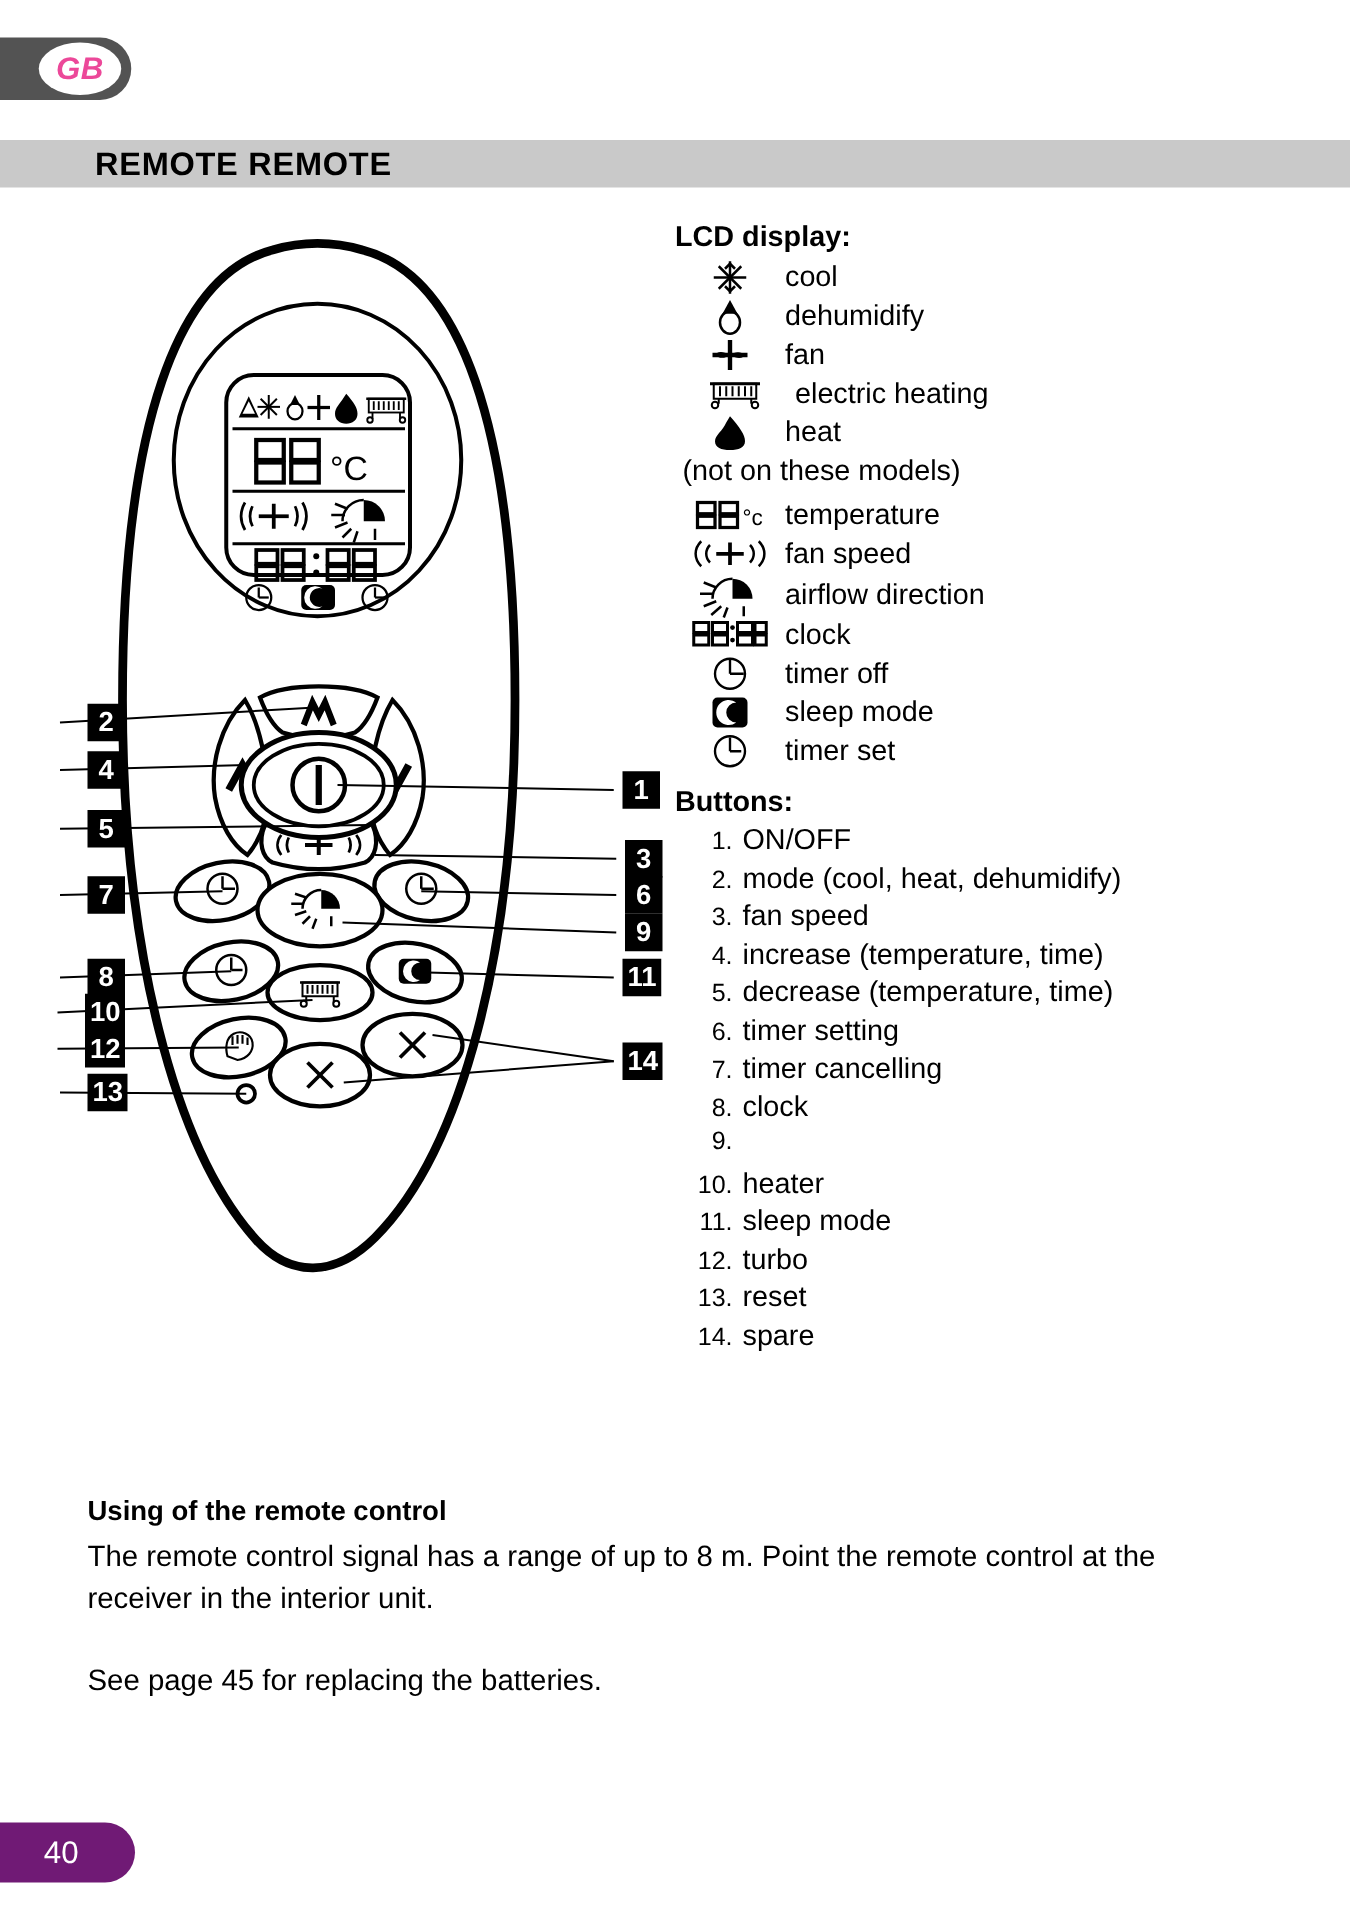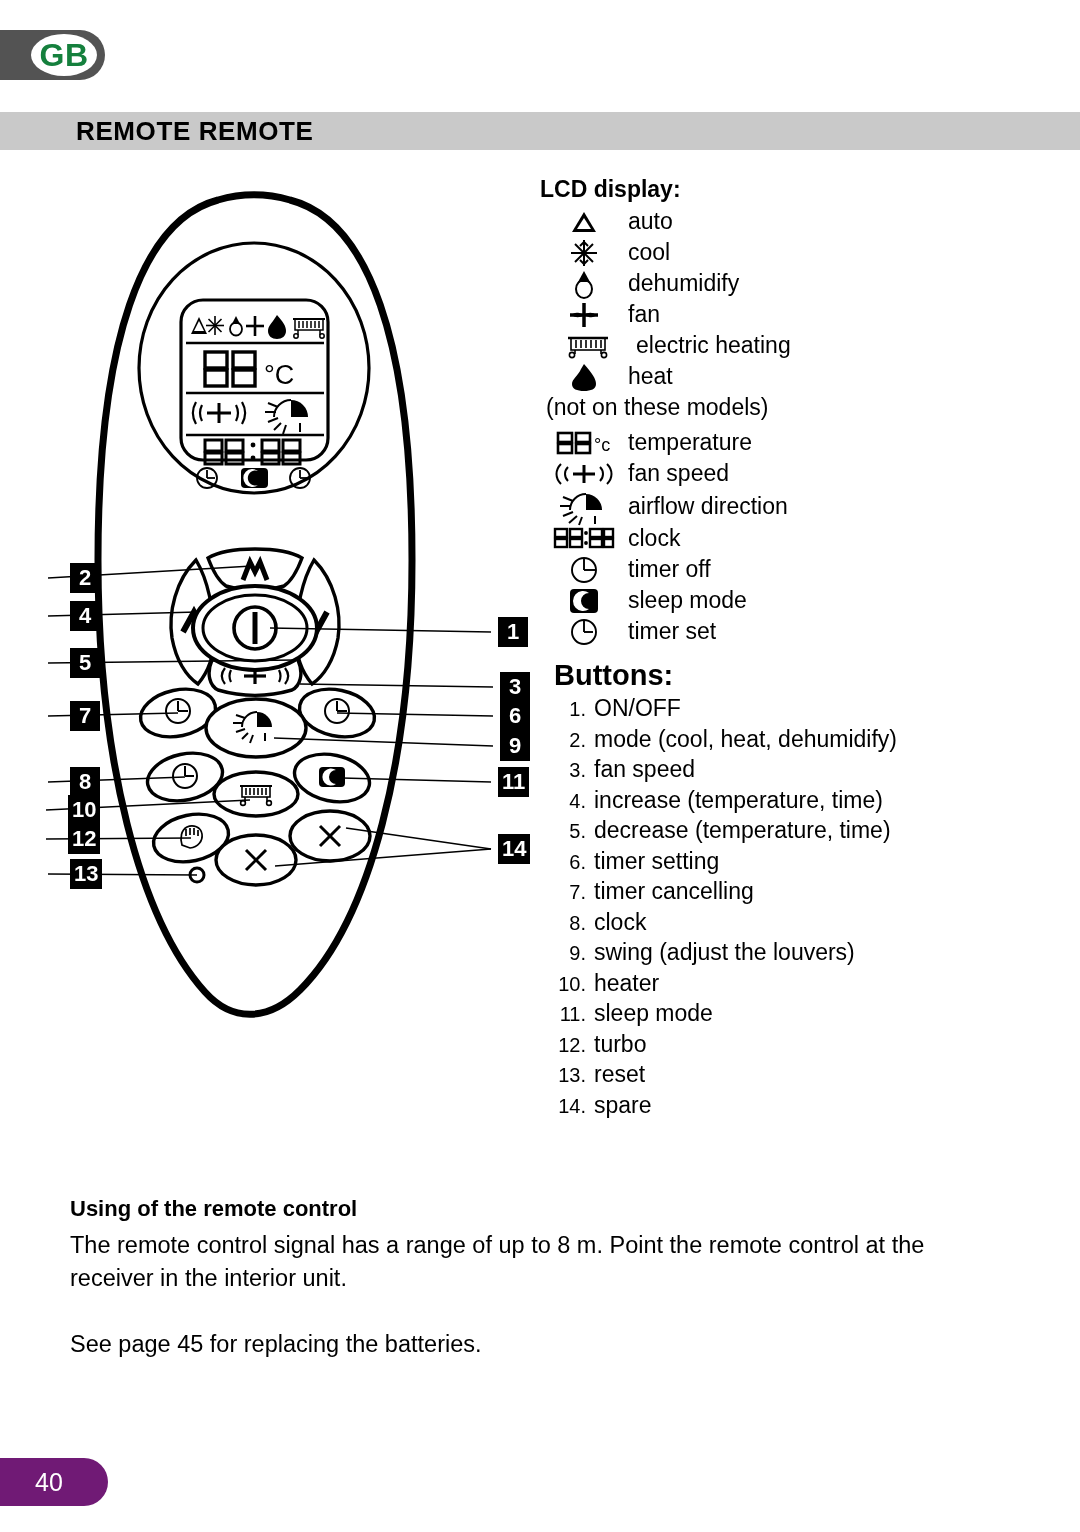--- a/index.html
+++ b/index.html
@@ -18,22 +18,23 @@
     width: 105px; height: 50px;
     background: #535353;
     border-radius: 0 26px 26px 0;
     display: flex; align-items: center; justify-content: flex-end;
     padding-right: 8px;
   }
   .gb-ellipse {
     width: 66px; height: 42px;
     background: #fff; border-radius: 50%;
     display: flex; align-items: center; justify-content: center;
-    font-size: 32px; font-weight: bold; letter-spacing: .5px;
-    color: #15803d;
+    font-size: 25px; font-weight: bold; letter-spacing: .5px;
+    color: #ec4899;
+    font-style: italic;
   }
   .title-bar {
     position: absolute; left: 0; top: 112px;
     width: 1080px; height: 38px;
     background: #c9c9c9;
     display: flex; align-items: center;
   }
   .title-bar span {
     margin-left: 76px;
     font-size: 26px; font-weight: bold; letter-spacing: .6px;
@@ -43,21 +44,21 @@
   .legend { position: absolute; left: 540px; top: 176px; width: 470px; }
   .legend h3 { font-size: 23px; font-weight: bold; margin-bottom: 3px; }
   .lg-row { display: flex; align-items: center; height: 31px; }
   .lg-ico {
     width: 88px; flex: 0 0 88px;
     display: flex; align-items: center; justify-content: center;
   }
   .lg-ico.wide { width: 96px; flex: 0 0 96px; }
   .lg-txt { font-size: 23px; line-height: 1; }
   .lg-note { font-size: 23px; margin-left: 6px; margin-top: 2px; }
-  .legend h3.buttons { margin-top: 12px; font-size: 29px; margin-left: 14px; }
+  .legend h3.buttons { margin-top: 12px; font-size: 23px; }
   .btnlist { margin-top: 2px; }
   .btnrow { display: flex; height: 30.5px; align-items: baseline; }
   .btnnum {
     width: 54px; flex: 0 0 54px; text-align: right;
     font-size: 20px; padding-right: 8px;
   }
   .btntxt { font-size: 23px; }
 
   
   .body-txt { position: absolute; left: 70px; top: 1196px; width: 920px; }
@@ -363,29 +364,20 @@
   <div class="chip" style="left:498px; top:617px;">1</div>
   <div class="chip" style="left:500px; top:672px;">3</div>
   <div class="chip" style="left:500px; top:701px;">6</div>
   <div class="chip" style="left:500px; top:731px;">9</div>
   <div class="chip" style="left:498px; top:767px;">11</div>
   <div class="chip" style="left:498px; top:834px;">14</div>
 
   <div class="legend">
     <h3>LCD display:</h3>
 
-    <div class="lg-row">
-      <span class="lg-ico">
-        <svg width="30" height="26" viewBox="0 0 30 26">
-          <path d="M15 3 L27 23 L3 23 Z" fill="#000"></path>
-          <path d="M15 9 L22 20 L8 20 Z" fill="#fff"></path>
-        </svg>
-      </span>
-      <span class="lg-txt">auto</span>
-    </div>
 
     <div class="lg-row">
       <span class="lg-ico">
         <svg width="30" height="30" viewBox="0 0 30 30" stroke="#000" stroke-width="2" fill="none">
           <line x1="15" y1="2" x2="15" y2="28"></line>
             <line x1="2" y1="15" x2="28" y2="15"></line>
           <line x1="6" y1="6" x2="24" y2="24"></line>
             <line x1="24" y1="6" x2="6" y2="24"></line>
           <line x1="15" y1="4" x2="11" y2="8"></line>
             <line x1="15" y1="4" x2="19" y2="8"></line>
@@ -578,21 +570,20 @@
       <div class="btnrow">
           <span class="btnnum">7.</span>
           <span class="btntxt">timer cancelling</span>
         </div>
       <div class="btnrow">
           <span class="btnnum">8.</span>
           <span class="btntxt">clock</span>
         </div>
       <div class="btnrow">
           <span class="btnnum">9.</span>
-          <span class="btntxt">swing (adjust the louvers)</span>
         </div>
       <div class="btnrow">
           <span class="btnnum">10.</span>
           <span class="btntxt">heater</span>
         </div>
       <div class="btnrow">
           <span class="btnnum">11.</span>
           <span class="btntxt">sleep mode</span>
         </div>
       <div class="btnrow">

